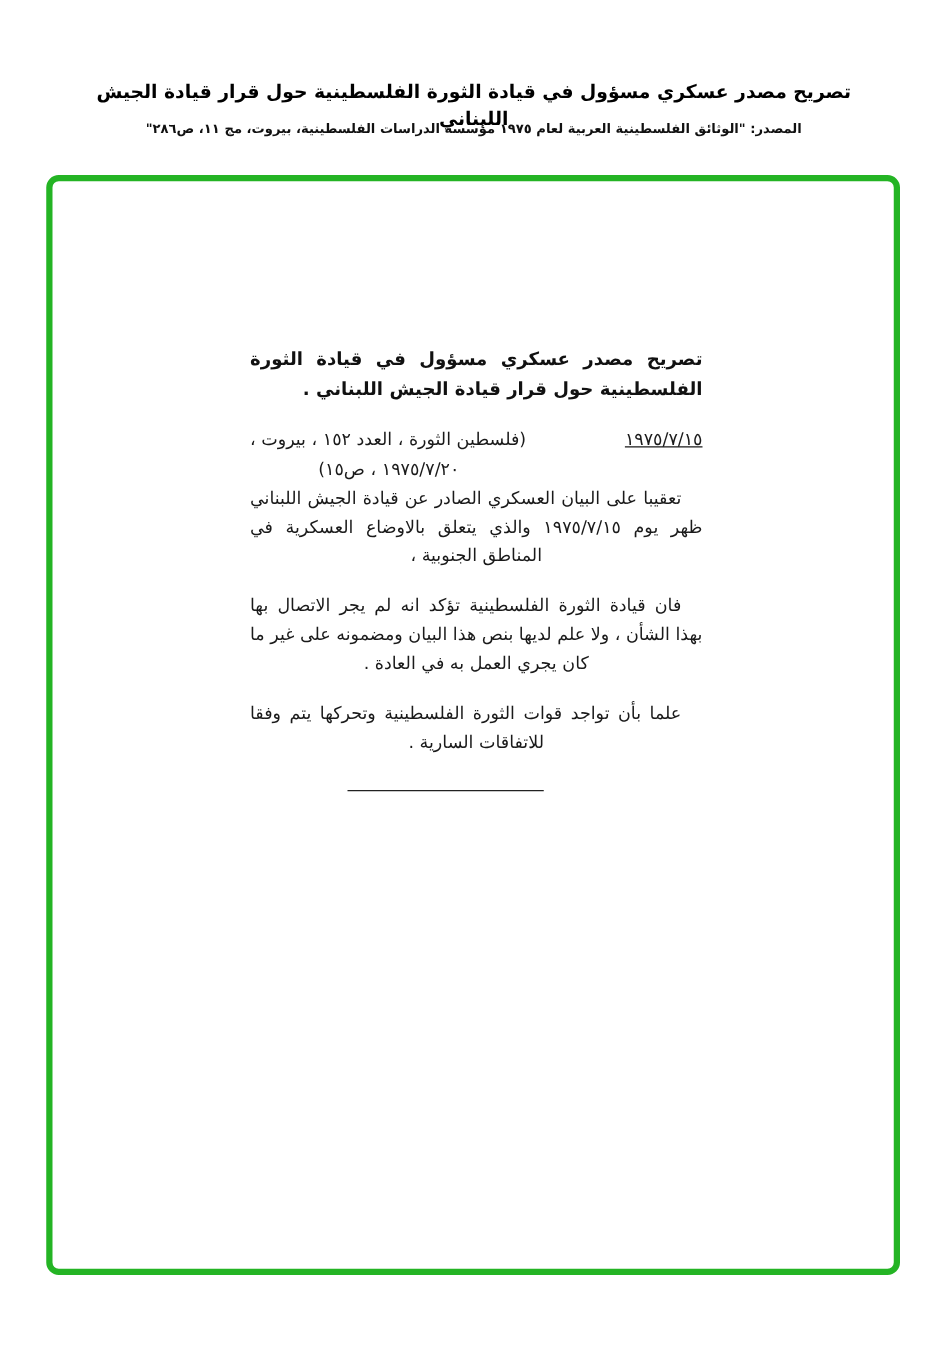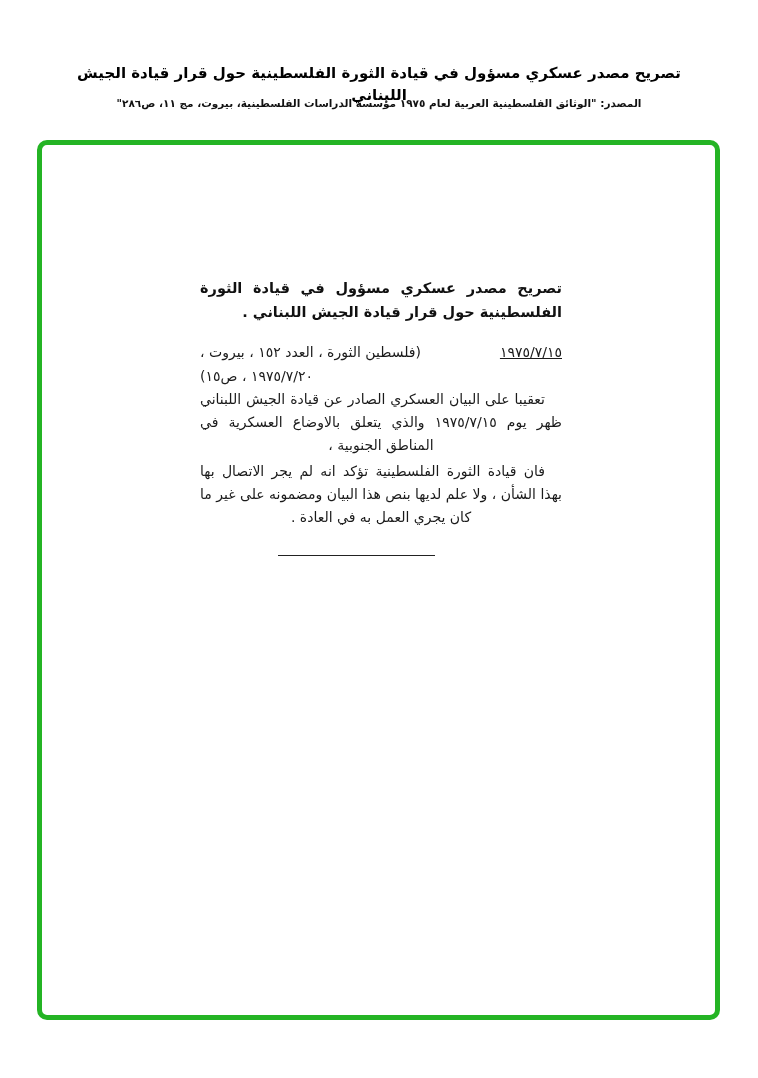--- a/index.html
+++ b/index.html
@@ -61,30 +61,30 @@
     margin-top: 16px;
     display: flex;
     justify-content: space-between;
     align-items: baseline;
     line-height: 24px;
     white-space: nowrap;
   }
   .cite-row .doc-date { letter-spacing: 1px; text-decoration: underline; }
   .cite-line2 {
     line-height: 24px;
-    text-align: left;
+    text-align: center;
     padding-right: 140px;
     white-space: nowrap;
   }
   .doc-para {
     text-align: justify;
     text-align-last: center;
     text-indent: 17px;
   }
-  .doc-para + .doc-para { margin-top: 3px; }
+  .doc-para + .doc-para { margin-top: 17px; }
   .section-divider {
     height: 0;
     border-top: 1.5px solid #222;
     width: 157px;
     margin: 26px 127px 0 78px;
   }
 </style>
 </head>
 <body>
 
@@ -102,17 +102,18 @@
       <span class="doc-date">١٩٧٥/٧/١٥</span>
       <span>(فلسطين الثورة ، العدد ١٥٢ ، بيروت ،</span>
     </div>
 
     <div class="cite-line2">١٩٧٥/٧/٢٠ ، ص١٥)</div>
 
     <p class="doc-para">تعقيبا على البيان العسكري الصادر عن قيادة الجيش اللبناني ظهر يوم ١٩٧٥/٧/١٥ والذي يتعلق بالاوضاع العسكرية في المناطق الجنوبية ،</p>
 
     <p class="doc-para">فان قيادة الثورة الفلسطينية تؤكد انه لم يجر الاتصال بها بهذا الشأن ، ولا علم لديها بنص هذا البيان ومضمونه على غير ما كان يجري العمل به في العادة .</p>
 
+    <p class="doc-para">علما بأن تواجد قوات الثورة الفلسطينية وتحركها يتم وفقا للاتفاقات السارية .</p>
 
     <div class="section-divider"></div>
 
   </div>
 </div>
 
 </body></html>

